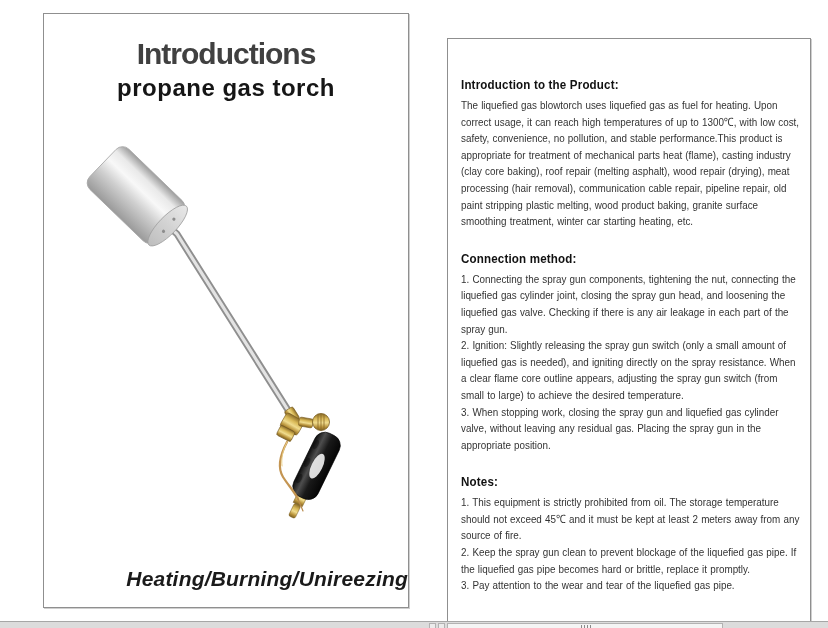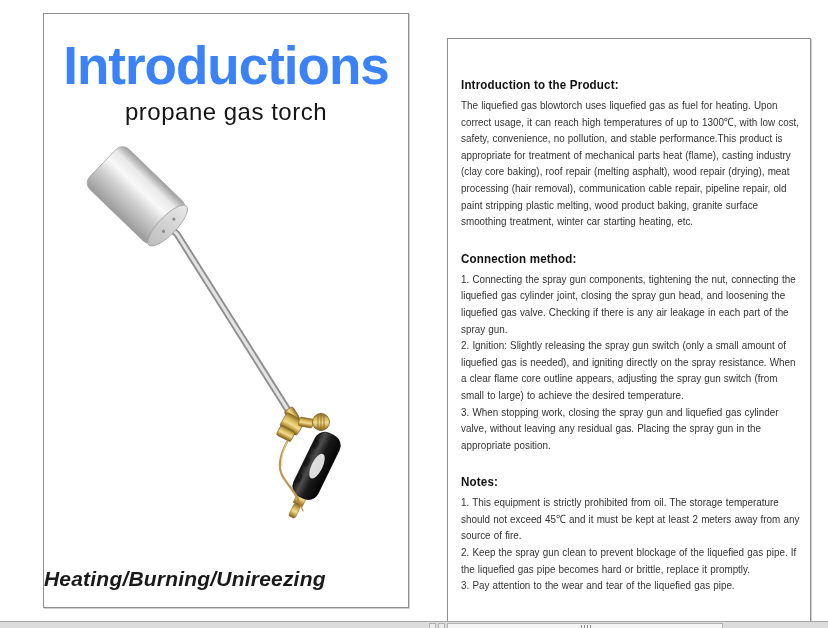--- a/index.html
+++ b/index.html
@@ -14,30 +14,30 @@
     border:1px solid #8f8f8f;
     box-shadow:1px 1px 0 #cfcfcf;
     box-sizing:content-box;
   }
   #page-left  { left:43px;  top:13px; width:364px; height:593px; }
   #page-right { left:447px; top:13px; width:362px; height:589px;margin-top:25px; }
 
   
   .lp-title {
     margin:24px 6px 0 6px; text-align:center;
-    font-size:53px; font-weight:900; letter-spacing:-1px; color:#3b82f6;
+    font-size:30px; font-weight:900; letter-spacing:-1px; color:#404040;
     line-height:1.05;
   }
   .lp-subtitle {
     margin:4px 0 0 0; text-align:center;
-    font-size:24px; font-weight:normal; letter-spacing:0.5px; color:#151515;
+    font-size:24px; font-weight:bold; letter-spacing:0.5px; color:#151515;
   }
   .lp-caption {
     position:absolute; left:0; bottom:16px; width:100%;
-    text-align:left; font-size:21px; font-weight:bold; font-style:italic;
+    text-align:right; font-size:21px; font-weight:bold; font-style:italic;
     color:#1a1a1a; letter-spacing:0.2px;
   }
   svg.torch { position:absolute; left:0; top:0; pointer-events:none; }
 
   
   .rp-content {
     position:absolute; left:13px; top:38px;
     width:396px;
     transform:scaleX(0.857); transform-origin:0 0;
   }

